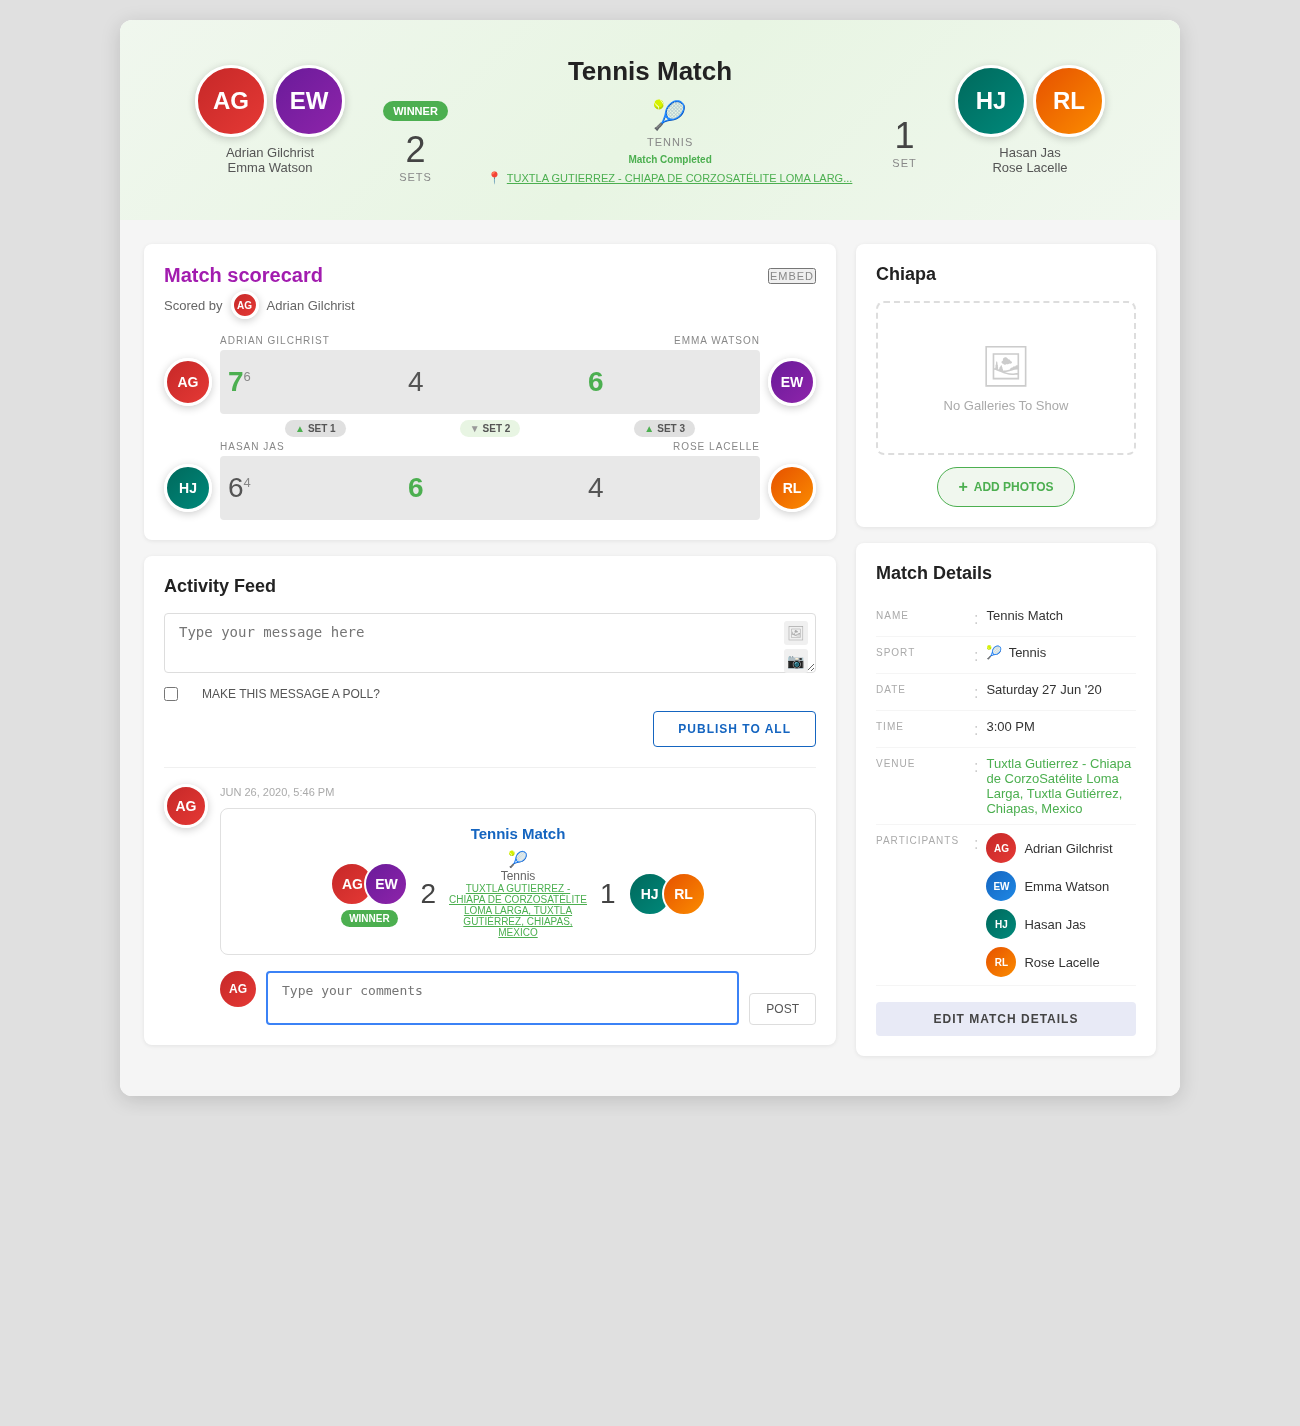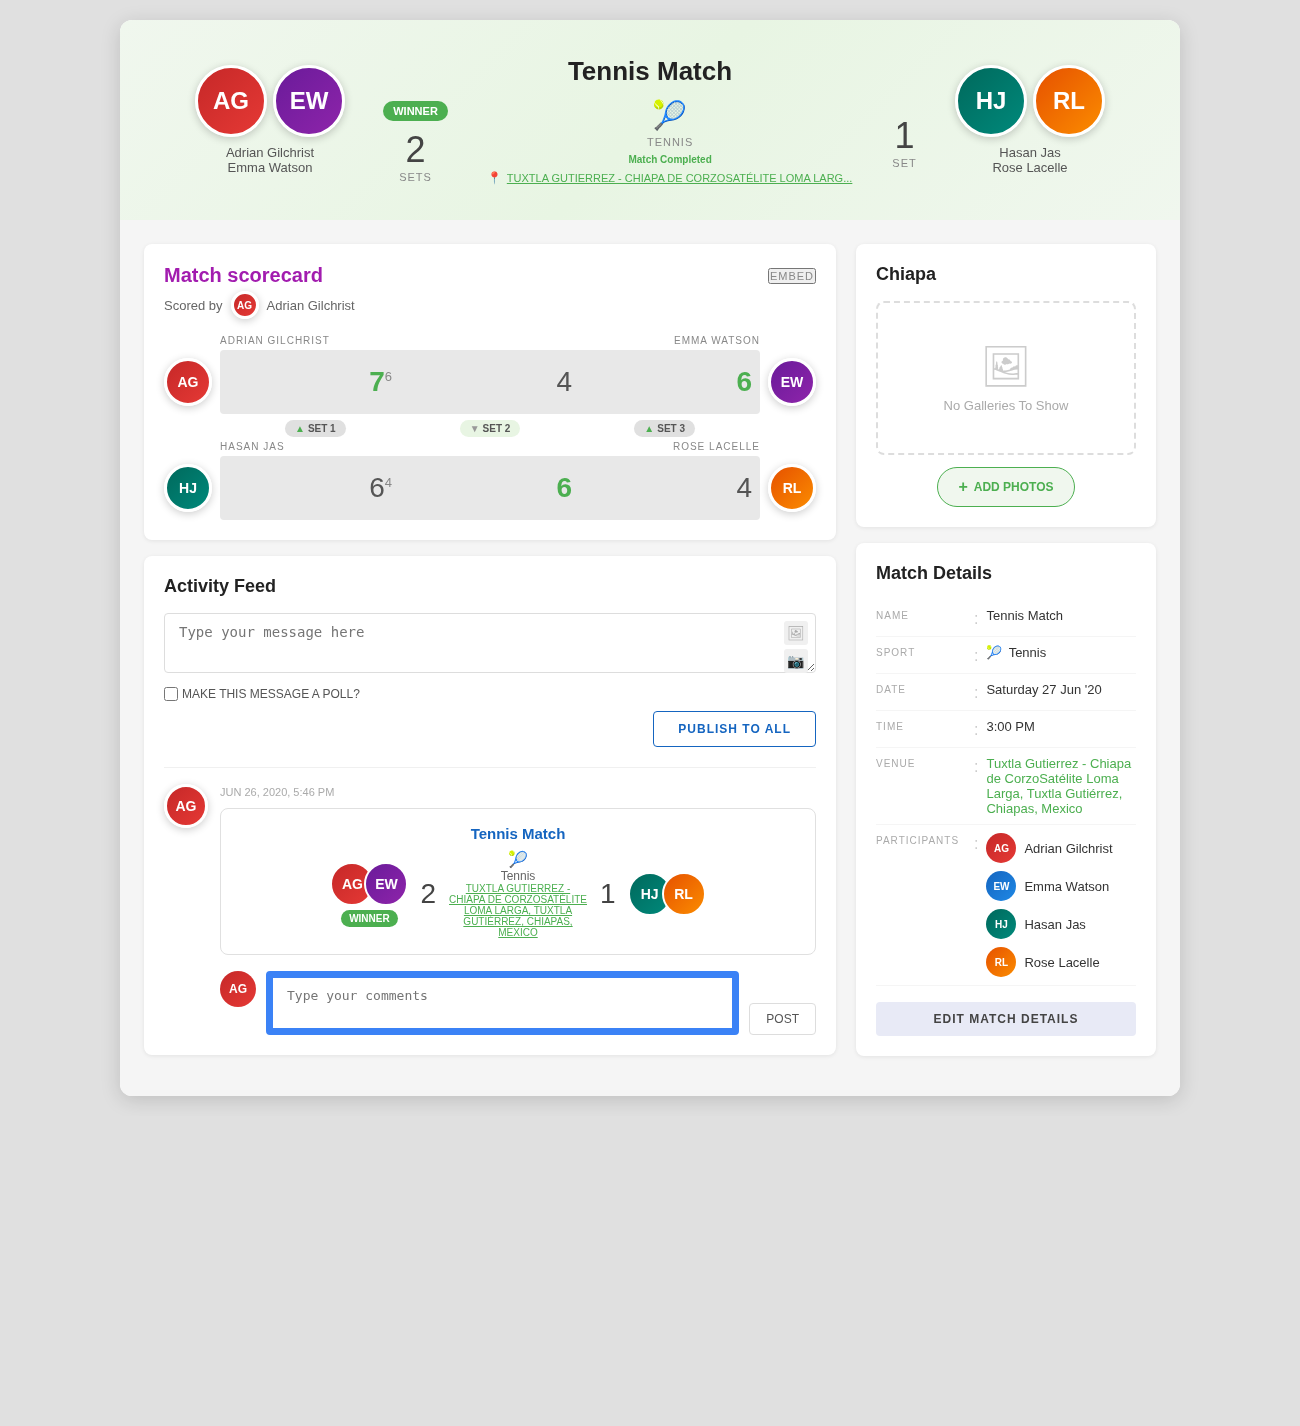--- a/index.html
+++ b/index.html
@@ -34,21 +34,21 @@
     .section-card { background: #fff; border-radius: 8px; padding: 20px; margin-bottom: 16px; box-shadow: 0 1px 4px rgba(0,0,0,0.08); }
     .scorecard-title { font-size: 20px; font-weight: 700; color: #a21caf; margin-bottom: 4px; }
     .scored-by { display: flex; align-items: center; gap: 8px; font-size: 13px; color: #666; margin-bottom: 16px; }
     .scored-avatar { width: 28px; height: 28px; border-radius: 50%; overflow: hidden; }
     .embed-btn { float: right; font-size: 11px; color: #888; letter-spacing: 1px; cursor: pointer; margin-top: 4px; }
 
     
     .score-row { display: flex; align-items: center; margin-bottom: 0; }
     .score-player-avatar { width: 48px; height: 48px; border-radius: 50%; overflow: hidden; flex-shrink: 0; }
     .score-cells { flex: 1; display: flex; background: #e8e8e8; border-radius: 4px; margin: 0 8px; }
-    .score-cell { flex: 1; text-align: right; padding: 16px 8px; font-size: 28px; color: #555; position: relative; }
+    .score-cell { flex: 1; text-align: left; padding: 16px 8px; font-size: 28px; color: #555; position: relative; }
     .score-cell.highlight { color: #4caf50; font-weight: 600; }
     .score-superscript { font-size: 13px; vertical-align: super; color: #888; font-weight: 400; }
 
     
     .set-labels-row { display: flex; align-items: center; margin: 4px 0; }
     .set-labels-spacer { width: 56px; }
     .set-labels { flex: 1; display: flex; margin: 0 8px; }
     .set-label { flex: 1; text-align: center; }
     .set-badge { display: inline-flex; align-items: center; gap: 3px; background: #e0e0e0; border-radius: 12px; padding: 3px 10px; font-size: 10px; color: #555; font-weight: 600; }
     .set-badge.active { background: #e8f5e3; }
@@ -56,21 +56,21 @@
     .arrow-down { color: #999; font-size: 10px; }
 
     
     .activity-title { font-size: 18px; font-weight: 700; color: #222; margin-bottom: 16px; }
     .activity-input-group { margin-bottom: 12px; }
     .activity-input { width: 100%; border: 1px solid #ddd; border-radius: 4px; padding: 10px 14px; font-size: 14px; color: #aaa; outline: none; }
     .activity-textarea-wrap { position: relative; }
     .activity-textarea { width: 100%; border: 1px solid #ddd; border-radius: 4px; padding: 10px 14px; font-size: 14px; color: #aaa; resize: vertical; min-height: 60px; outline: none; }
     .media-icons { position: absolute; right: 8px; top: 8px; display: flex; flex-direction: column; gap: 4px; }
     .media-icon { width: 24px; height: 24px; background: #f0f0f0; border-radius: 3px; display: flex; align-items: center; justify-content: center; font-size: 14px; color: #aaa; cursor: pointer; }
-    .poll-row { display: flex; align-items: center; gap: 4px; margin: 10px 0; font-size: 12px; color: #555; }
+    .poll-row { display: flex; align-items: center; gap: 24px; margin: 10px 0; font-size: 12px; color: #555; }
     .poll-checkbox { width: 14px; height: 14px; }
     .publish-btn { display: block; margin-left: auto; padding: 10px 24px; border: 1px solid #1565c0; background: #fff; color: #1565c0; font-size: 12px; font-weight: 600; letter-spacing: 1px; border-radius: 4px; cursor: pointer; }
 
     
     .feed-item { display: flex; gap: 12px; margin-top: 20px; padding-top: 16px; border-top: 1px solid #f0f0f0; }
     .feed-avatar { width: 44px; height: 44px; border-radius: 50%; flex-shrink: 0; }
     .feed-content { flex: 1; }
     .feed-text { font-size: 13px; color: #444; line-height: 1.5; }
     .feed-text a { color: #1565c0; text-decoration: none; }
     .feed-time { font-size: 11px; color: #aaa; margin-top: 2px; }
@@ -78,21 +78,21 @@
     .feed-match-title { color: #1565c0; font-size: 15px; font-weight: 600; margin-bottom: 8px; }
     .feed-match-body { display: flex; align-items: center; justify-content: center; gap: 12px; }
     .feed-winner-badge { background: #4caf50; color: #fff; font-size: 10px; font-weight: 700; padding: 3px 8px; border-radius: 10px; margin-top: 4px; display: inline-block; }
     .feed-score { font-size: 28px; font-weight: 300; color: #444; }
     .feed-sport-info { font-size: 12px; color: #666; }
     .feed-ball { font-size: 16px; }
     .feed-venue-link { color: #4caf50; font-size: 11px; text-decoration: underline; }
 
     
     .comment-row { display: flex; gap: 10px; margin-top: 16px; align-items: flex-start; }
-    .comment-textarea { flex: 1; border: 7px solid #3b82f6; border-radius: 4px; padding: 10px 14px; font-size: 13px; color: #aaa; outline: none; min-height: 44px; resize: none; }
+    .comment-textarea { flex: 1; border: 2px solid #3b82f6; border-radius: 4px; padding: 10px 14px; font-size: 13px; color: #aaa; outline: none; min-height: 44px; resize: none; }
     .post-btn { padding: 8px 16px; border: 1px solid #ddd; background: #fff; color: #555; font-size: 12px; border-radius: 4px; cursor: pointer; align-self: flex-end; }
 
     
     .gallery-title { font-size: 18px; font-weight: 700; color: #222; margin-bottom: 16px; }
     .gallery-placeholder { border: 2px dashed #ddd; border-radius: 8px; padding: 40px; text-align: center; margin-bottom: 12px; }
     .gallery-icon { font-size: 40px; color: #ccc; margin-bottom: 8px; }
     .gallery-text { color: #aaa; font-size: 13px; }
     .add-photos-btn { display: flex; align-items: center; gap: 6px; padding: 10px 20px; background: #f0f7ee; border: 1px solid #4caf50; color: #4caf50; font-size: 12px; font-weight: 600; border-radius: 20px; cursor: pointer; margin: 0 auto; }
 
     

